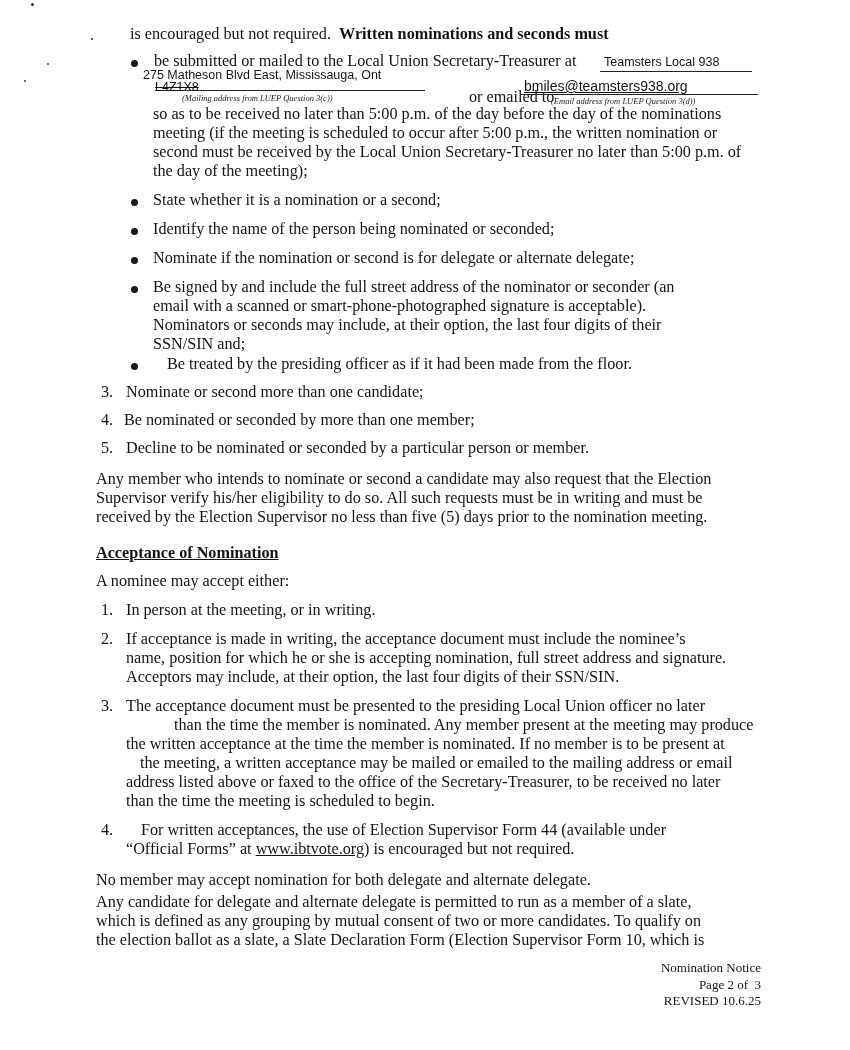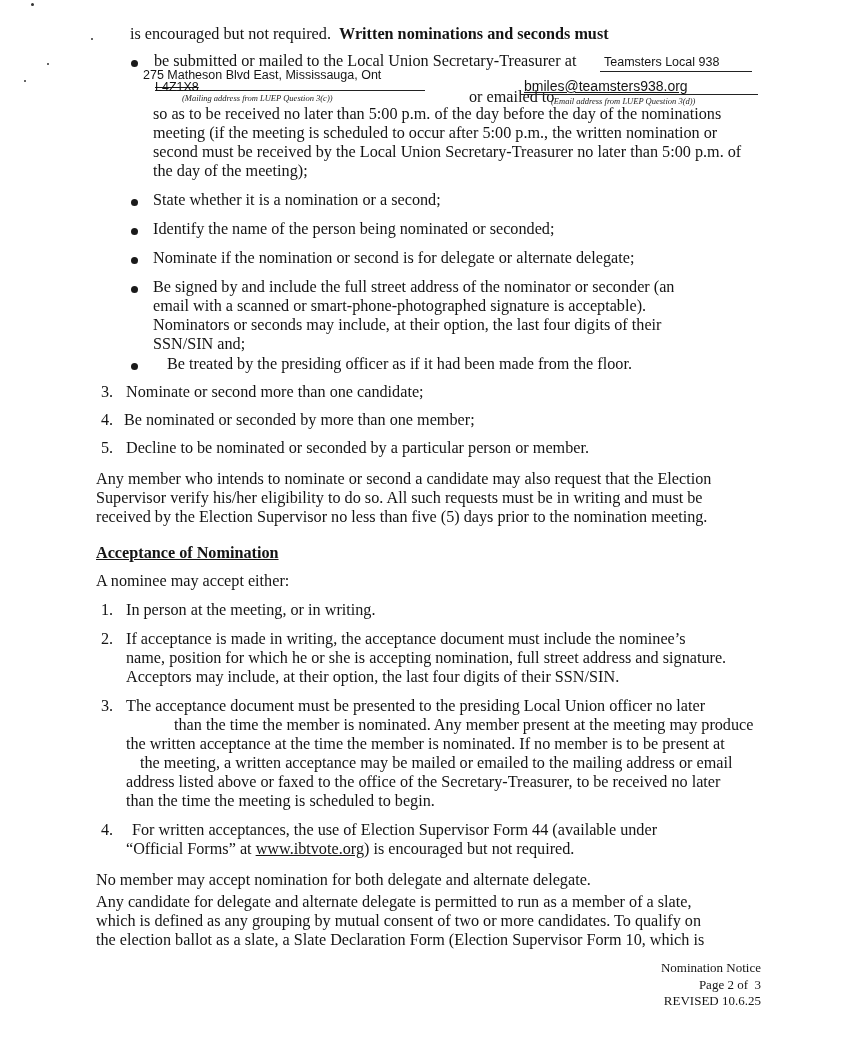--- a/index.html
+++ b/index.html
@@ -106,21 +106,21 @@
 
     <div class="num" style="left:101px;top:697px;">3.</div>
     <div class="line" style="left:126px;top:697px;">The acceptance document must be presented to the presiding Local Union officer no later</div>
     <div class="line" style="left:126px;top:716px;margin-left:48px;">than the time the member is nominated. Any member present at the meeting may produce</div>
     <div class="line" style="left:126px;top:735px;">the written acceptance at the time the member is nominated. If no member is to be present at</div>
     <div class="line" style="left:140px;top:754px;">the meeting, a written acceptance may be mailed or emailed to the mailing address or email</div>
     <div class="line" style="left:126px;top:773px;">address listed above or faxed to the office of the Secretary-Treasurer, to be received no later</div>
     <div class="line" style="left:126px;top:792px;">than the time the meeting is scheduled to begin.</div>
 
     <div class="num" style="left:101px;top:821px;">4.</div>
-    <div class="line" style="left:132px;top:821px;">For written acceptances, the use of Election Supervisor Form 44 (available under</div>
+    <div class="line" style="left:141px;top:821px;">For written acceptances, the use of Election Supervisor Form 44 (available under</div>
     <div class="line" style="left:126px;top:840px;">
       <span>“Official Forms” at </span><span class="u">www.ibtvote.org</span><span>) is encouraged but not required.</span>
     </div>
   </div>
 
   <div class="line" style="left:96px;top:871px;">No member may accept nomination for both delegate and alternate delegate.</div>
   <div>
     <div class="line" style="left:96px;top:893px;">Any candidate for delegate and alternate delegate is permitted to run as a member of a slate,</div>
     <div class="line" style="left:96px;top:912px;">which is defined as any grouping by mutual consent of two or more candidates. To qualify on</div>
     <div class="line" style="left:96px;top:931px;">the election ballot as a slate, a Slate Declaration Form (Election Supervisor Form 10, which is</div>

